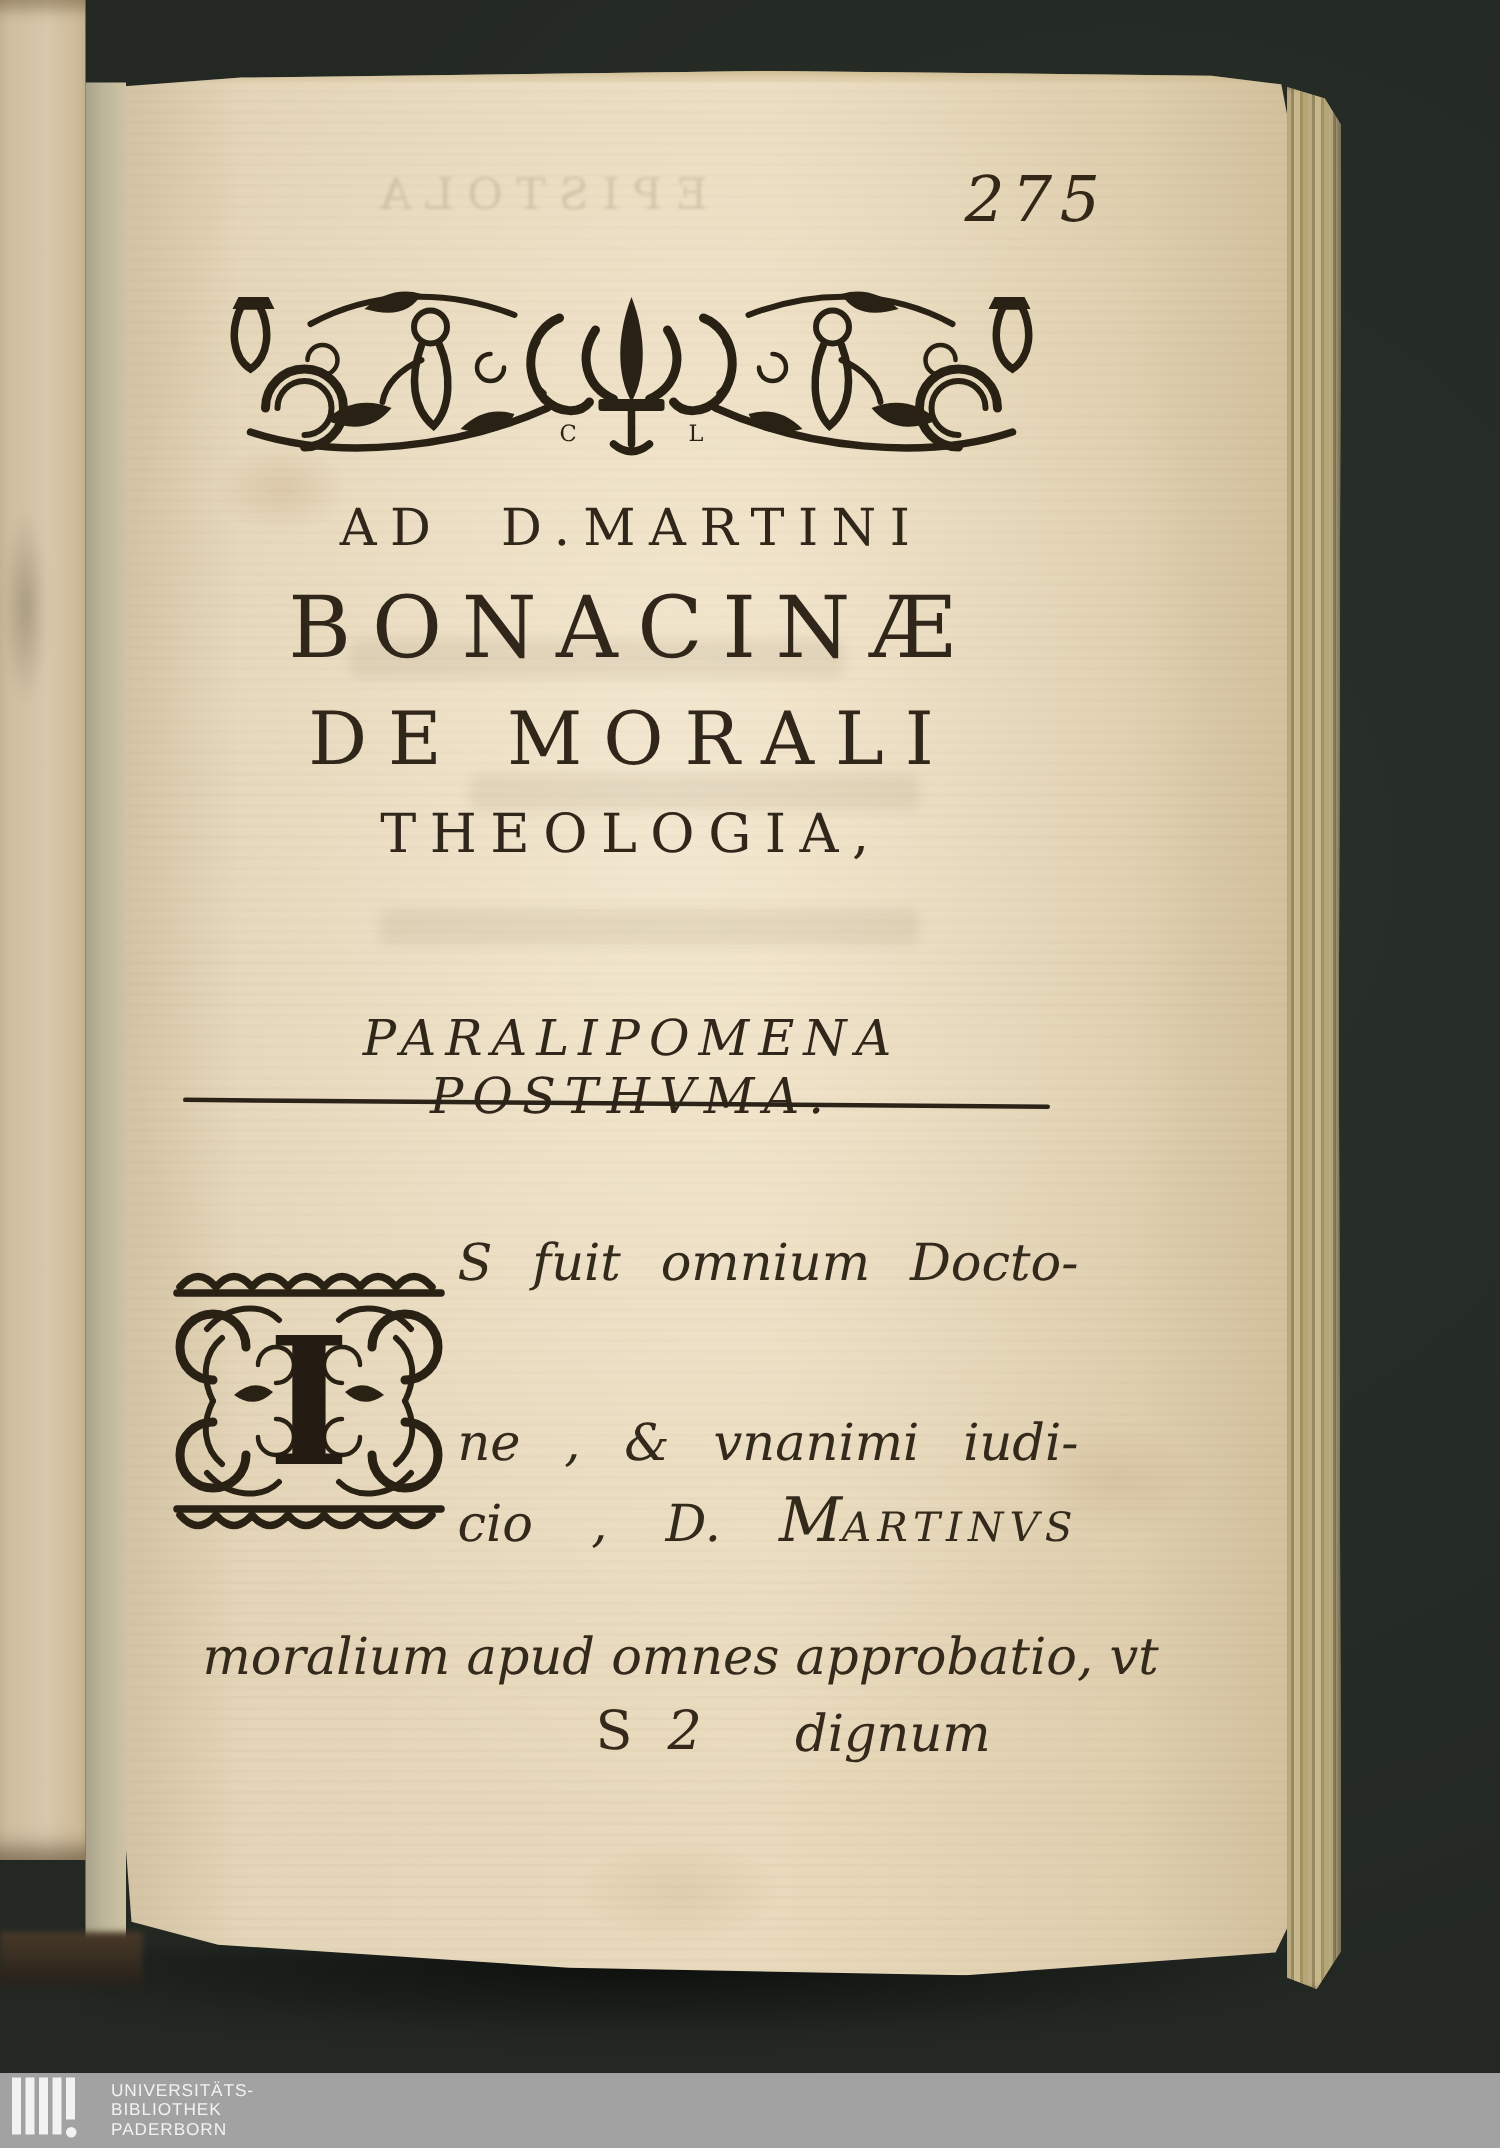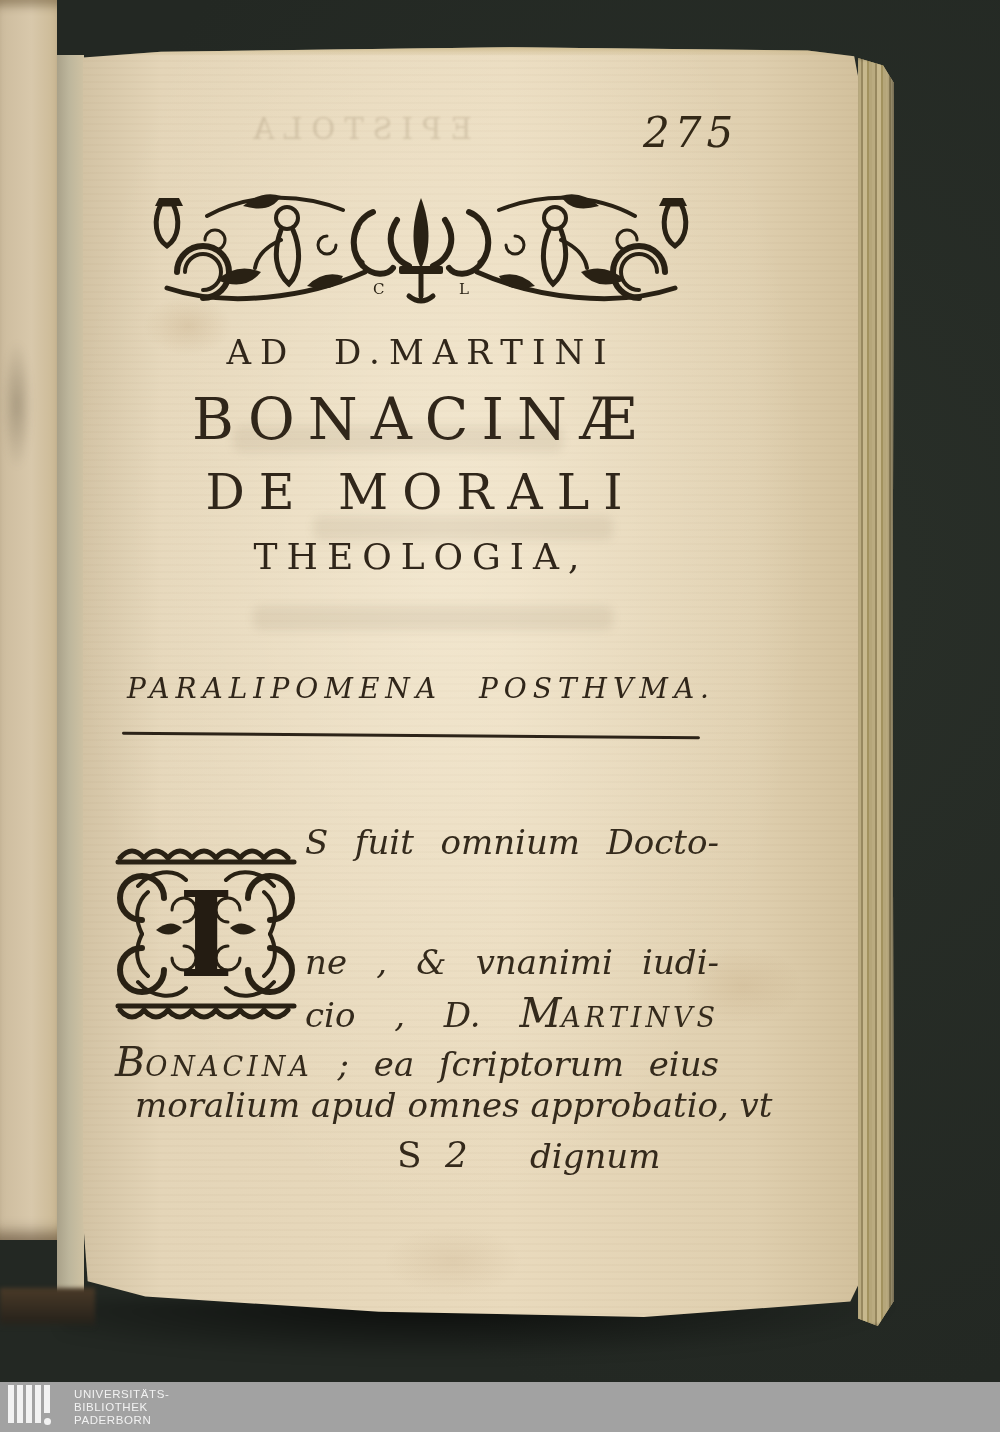--- a/index.html
+++ b/index.html
@@ -68,21 +68,21 @@
     color:rgba(125,104,74,.20); filter:blur(1px);
   }
   .ghostline{position:absolute; background:rgba(120,100,70,.10); filter:blur(4px); border-radius:8px;}
   .headpiece{position:absolute; left:64px; top:130px; width:548px; height:134px;}
   .titleblock{position:absolute; left:36px; width:604px; text-align:center; color:#30261a;}
   .t1{top:286px; font-size:34px; letter-spacing:9px; word-spacing:18px;}
   .t2{top:340px; font-size:57px; letter-spacing:13px;}
   .t3{top:418px; font-size:49px; letter-spacing:14px;}
   .t4{top:490px; font-size:36px; letter-spacing:9px;}
   .t5{top:548px; font-size:41px; letter-spacing:2px;}
-  .t6{top:626px; font-size:28px; font-style:italic; letter-spacing:6px; word-spacing:22px;}
+  .t6{top:626px; font-size:33px; font-style:italic; letter-spacing:6px; word-spacing:22px;}
   .rule{
     position:absolute; left:39px; top:688px; width:578px; height:3px;
     background:#2c2318; transform:rotate(0.45deg); border-radius:2px;
   }
   .preface-heading{
     position:absolute; left:36px; top:712px; width:604px; text-align:center;
     font-size:38px; color:#2e251a; letter-spacing:1px;
   }
   .dropcap-box{position:absolute; left:29px; top:800px; width:188px; height:176px;}
   .dropcap-letter{
@@ -228,24 +228,20 @@
       </svg>
       <span class="dropcap-letter">I</span>
     </div>
 
     <div class="bodyline bl-n bl1">S fuit omnium Docto-</div>
     <div class="bodyline bl-n bl3">ne , &amp; vnanimi iudi-</div>
     <div class="bodyline bl-n bl4">
       <span>cio , D.</span>
       <span class="smallcaps-initial">M</span><span class="smallcaps-rest">ARTINVS</span>
     </div>
-    <div class="bodyline bl-w bl5">
-      <span class="smallcaps-initial">B</span><span class="smallcaps-rest">ONACINA</span>
-      <span>; ea ſcriptorum eius</span>
-    </div>
     <div class="bodyline bl-w bl6">moralium apud omnes approbatio, vt</div>
 
     <div class="sigline">
       <span class="sig-s">S</span>
       <span class="sig-n">2</span>
       <span class="catchword">dignum</span>
     </div>
   </div>
 
   <div class="fore-edge"></div>

